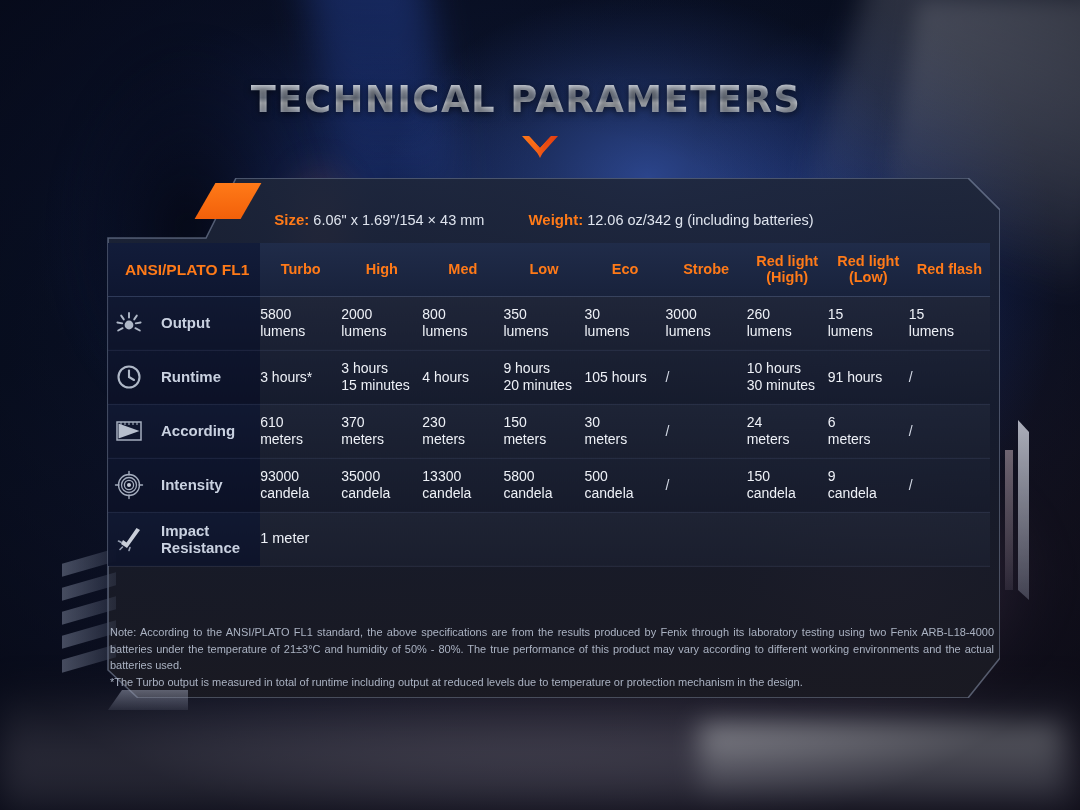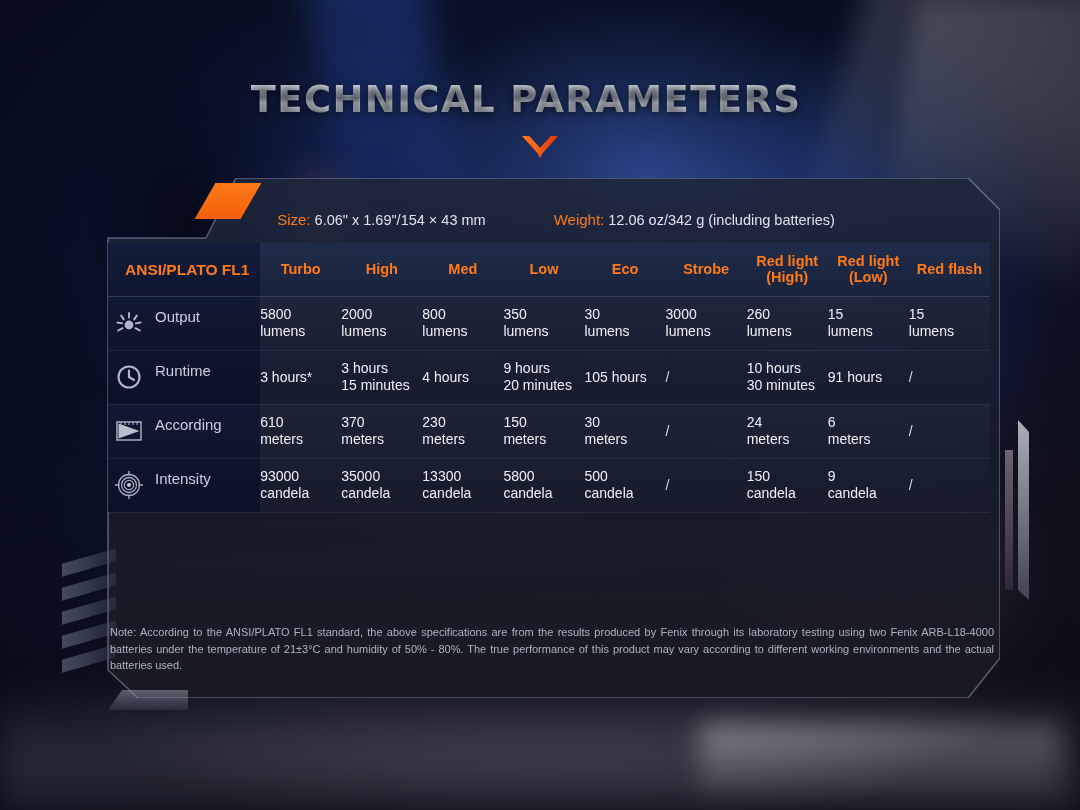--- a/index.html
+++ b/index.html
@@ -124,21 +124,21 @@
     background:linear-gradient(180deg, rgba(150,155,175,.55), rgba(90,95,115,.25));
     clip-path:polygon(14px 0,100% 0,100% 100%,0 100%);
   }
 
   
   .meta {
     position:absolute; left:88px; top:204px; width:912px; height:30px;
     display:flex; justify-content:center; align-items:center; gap:44px;
     font-size:14.5px; color:#dfe4ee;
   }
-  .meta .lbl { color:#ff7a18; font-weight:normal; font-size:15px;margin-left:24px; }
+  .meta .lbl { color:#ff7a18; font-weight:bold; font-size:15px; }
   .meta .grp { white-space:nowrap; }
 
   
   table {
     position:absolute; left:108px; top:243px; width:882px;
     border-collapse:collapse; table-layout:fixed;
   }
   col.c-label { width:152px; }
   col.c-mode  { width:81px; }
 
@@ -164,21 +164,21 @@
     background:linear-gradient(180deg, rgba(28,34,52,.62), rgba(22,27,44,.62));
   }
   tbody td.rowlabel {
     text-align:left; color:#c9d1e0; font-size:15px; padding-left:6px;
     background:linear-gradient(180deg, rgba(16,24,50,.92), rgba(13,19,42,.92));
   }
   tbody tr:nth-child(even) td.rowlabel {
     background:linear-gradient(180deg, rgba(13,20,44,.94), rgba(11,16,38,.94));
   }
   tbody td.wide { font-size:14.5px; }
-  .rowlabel-inner { display:flex; gap:11px; }
+  .rowlabel-inner { display:flex; align-items:center; gap:17px;font-weight:bold; }
   .rowlabel-inner .txt { line-height:1.14; }
   .ico { width:30px; height:30px; flex:0 0 30px; display:block; opacity:.88; }
   .unit { display:block; }
   .slash { color:#d4dae6; }
 
   
   .note {
     position:absolute; left:110px; top:624px; width:884px;
     font-size:11px; line-height:1.52; color:#aab2c2;
     text-align:justify;
@@ -451,25 +451,40 @@
         <td>
           <span class="unit">150</span>
           <span class="unit">candela</span>
         </td>
         <td>
           <span class="unit">9</span>
           <span class="unit">candela</span>
         </td>
         <td><span class="slash">/</span></td>
       </tr>
+      <tr>
+        <td class="rowlabel">
+          <span class="rowlabel-inner">
+            <svg class="ico" viewBox="0 0 30 30">
+              <use href="#g-impact"></use>
+            </svg>
+            <span class="txt">
+              <span class="unit">Impact</span>
+              <span class="unit">Resistance</span>
+            </span>
+          </span>
+        </td>
+        <td class="wide" colspan="9">1 meter</td>
+      </tr>
     </tbody>
 </table>
 
 <div class="note">
   <p>Note: According to the ANSI/PLATO FL1 standard, the above specifications are from the results produced by Fenix through its laboratory testing using two Fenix ARB-L18-4000 batteries under the temperature of 21±3°C and humidity of 50% - 80%. The true performance of this product may vary according to different working environments and the actual batteries used.</p>
+  <p>*The Turbo output is measured in total of runtime including output at reduced levels due to temperature or protection mechanism in the design.</p>
 </div>
 
 <svg width="0" height="0" style="position:absolute" aria-hidden="true">
   <defs>
     <g id="g-sunburst">
       <circle cx="15" cy="17" r="4.4" fill="#c6cfdd"></circle>
       <g stroke="#c6cfdd" stroke-width="1.9" stroke-linecap="round">
         <line x1="15" y1="5" x2="15" y2="9.5"></line>
         <line x1="7.2" y1="7.6" x2="9.8" y2="11.4"></line>
         <line x1="22.8" y1="7.6" x2="20.2" y2="11.4"></line>

